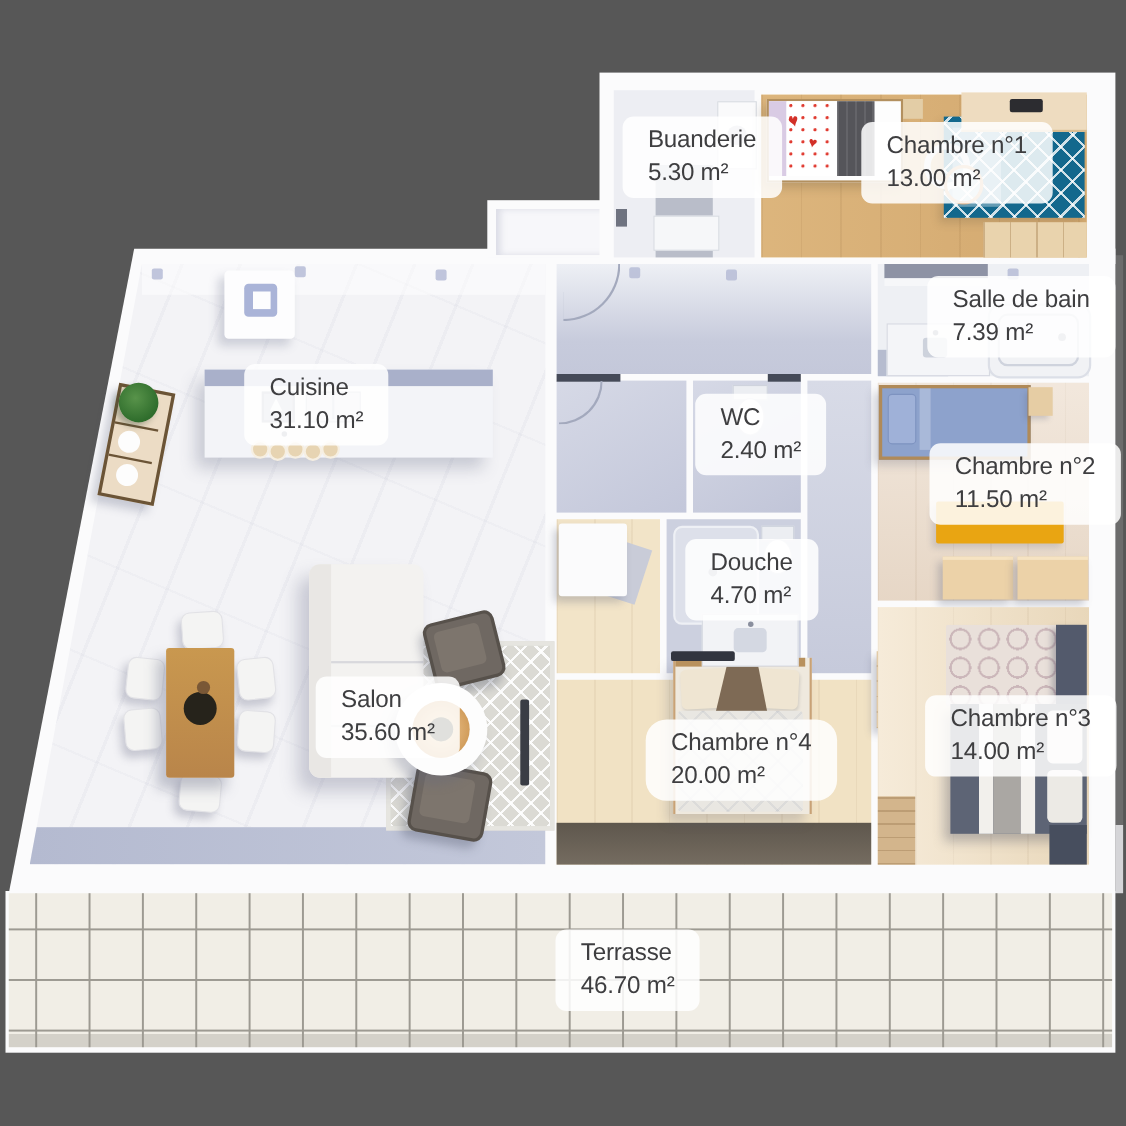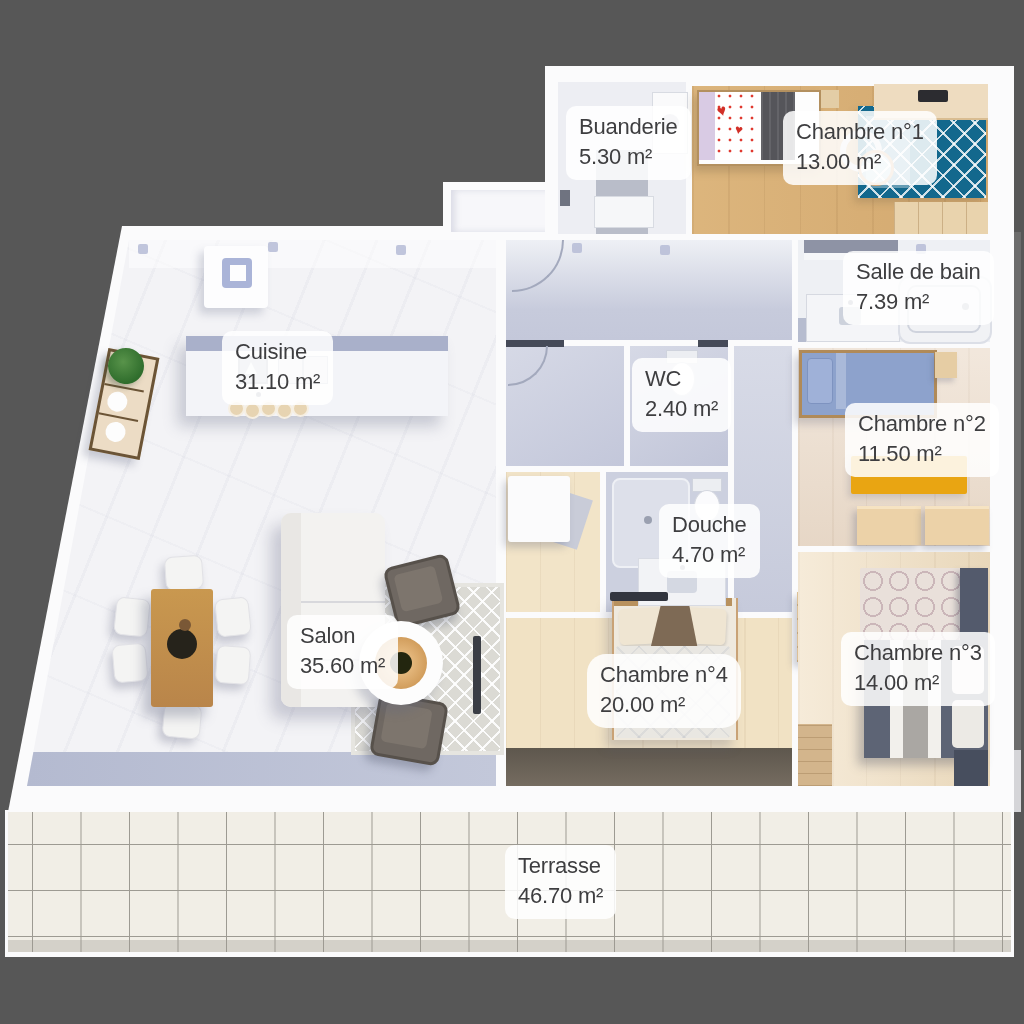--- a/index.html
+++ b/index.html
@@ -1,21 +1,21 @@
 <!DOCTYPE html>
 <html><head>
 <meta charset="utf-8">
 <style>
   html,body{margin:0;padding:0;background:#575757;}
   #canvas{position:relative;width:1024px;height:1024px;background:#575757;overflow:hidden;
           font-family:"Liberation Sans","DejaVu Sans",sans-serif;}
   .abs{position:absolute;}
   .white{background:#fbfbfc;}
   .chip{position:absolute;z-index:60;background:rgba(255,255,255,.86);border-radius:10px;
-        padding:6px 13px 8px;color:#3e3e40;white-space:nowrap;}
+        padding:6px 23px 8px;color:#3e3e40;white-space:nowrap;}
   .chip div{font-size:22px;line-height:30px;letter-spacing:-0.2px;}
   .planks{background-image:repeating-linear-gradient(90deg,rgba(130,95,55,.07) 0 1.5px,transparent 1.5px 34px);}
   .chair{background:#f4f4f3;border:1px solid #e2e2e6;border-radius:8px;
          box-shadow:-4px 6px 8px rgba(95,100,125,.30);}
   .armchair{background:#6f6862;border:3px solid #57514b;border-radius:9px;
             box-shadow:-5px 7px 9px rgba(80,85,105,.35);}
   .lattice-teal{background-color:#13688d;
     background-image:repeating-linear-gradient(45deg,rgba(255,255,255,.8) 0 2px,transparent 2px 15px),
                      repeating-linear-gradient(-45deg,rgba(255,255,255,.8) 0 2px,transparent 2px 15px);}
   .lattice-gray{background-color:#dbdad4;border:4px solid #e6e5e0;
@@ -236,21 +236,21 @@
     <div>31.10 m²</div>
   </div>
   <div class="chip" style="left:632px;top:358px;">
     <div>WC</div>
     <div>2.40 m²</div>
   </div>
   <div class="chip" style="left:845px;top:403px;">
     <div>Chambre n°2</div>
     <div>11.50 m²</div>
   </div>
-  <div class="chip" style="left:623px;top:504px;margin-left:36px;">
+  <div class="chip" style="left:623px;top:490px;">
     <div>Douche</div>
     <div>4.70 m²</div>
   </div>
   <div class="chip" style="left:287px;top:615px;">
     <div>Salon</div>
     <div>35.60 m²</div>
   </div>
   <div class="chip" style="left:587px;top:654px;border-radius:19px;">
     <div>Chambre n°4</div>
     <div>20.00 m²</div>

